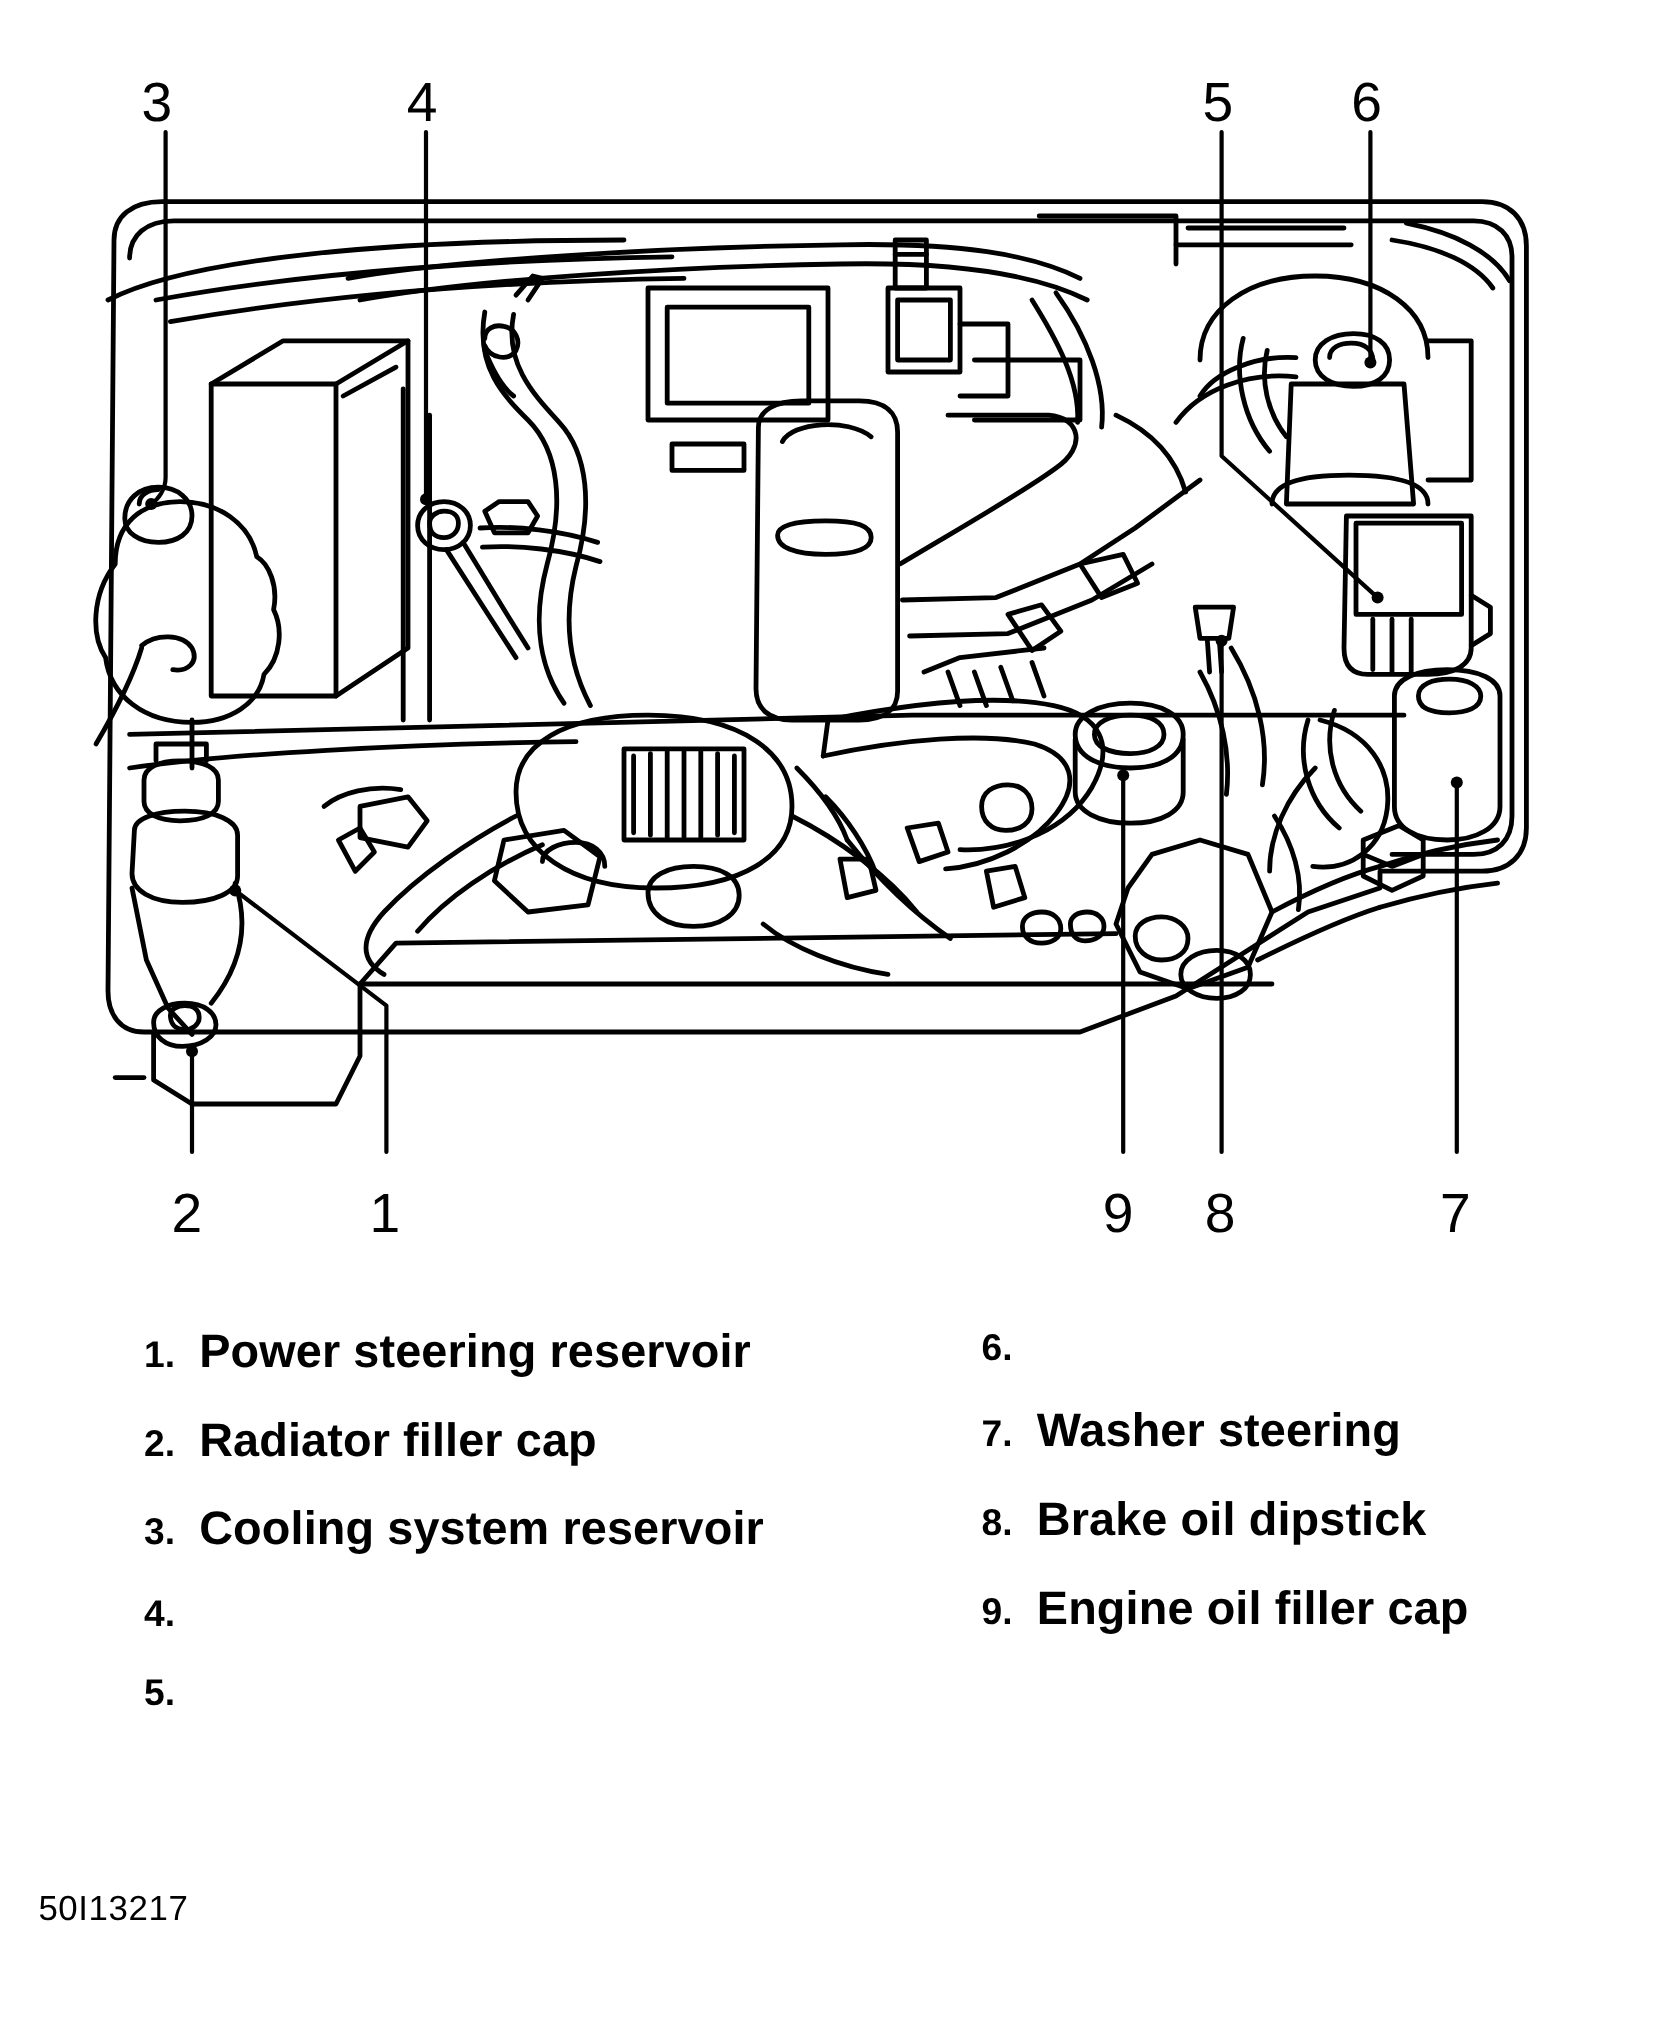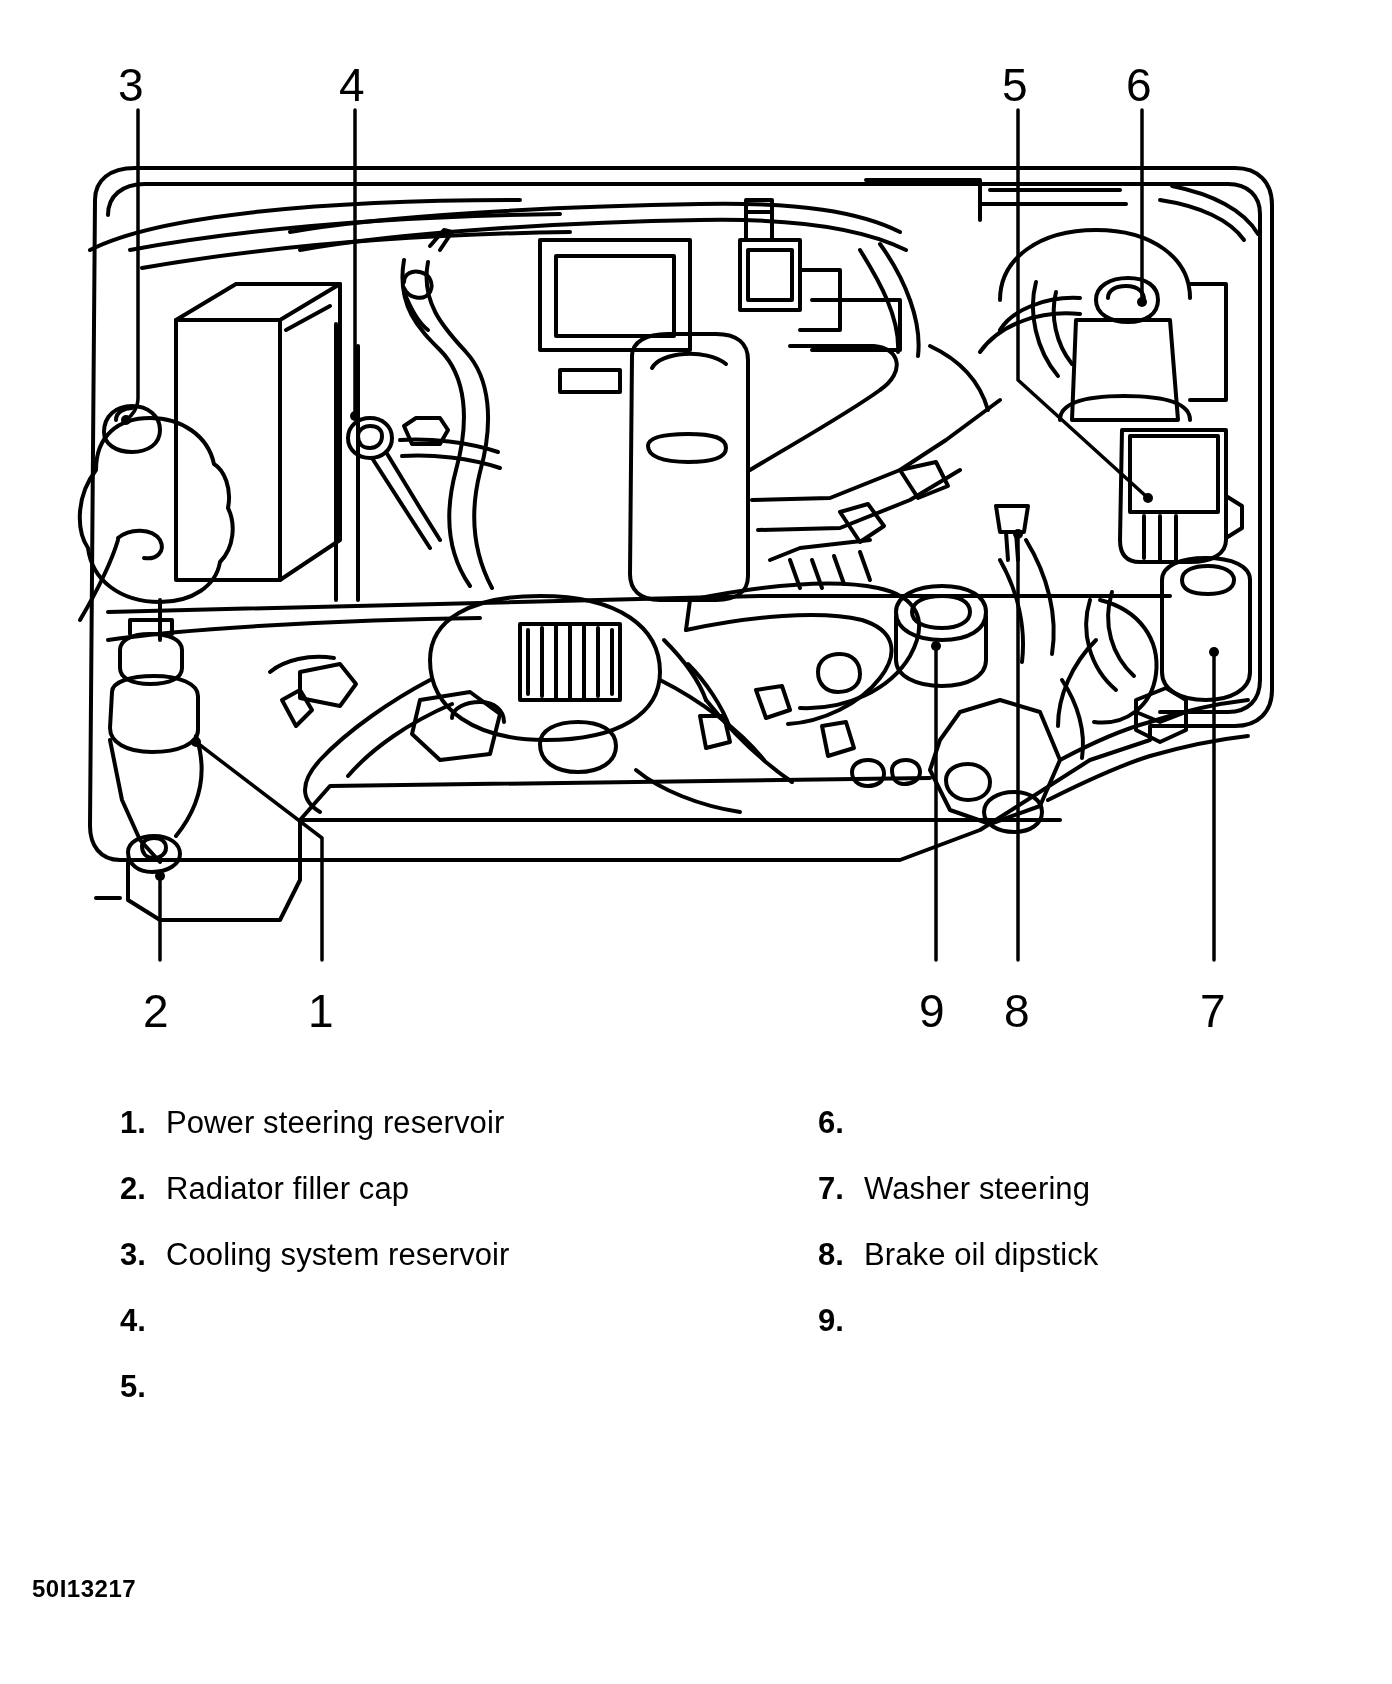--- a/index.html
+++ b/index.html
@@ -52,31 +52,30 @@
     margin-bottom: 30px;
   }
   .legend-num {
     width: 46px;
     flex: 0 0 46px;
     font-size: 31px;
     font-weight: bold;
     text-align: left;
   }
   .legend-text {
-    font-size: 31px;
-    font-weight: 400;
+    font-size: 39px;
+    font-weight: 700;
     letter-spacing: 0.1px;
   }
   #footer-code {
     position: absolute;
     left: 32px;
     top: 1575px;
-    font-size: 24px;
+    font-size: 29px;
     letter-spacing: 0.5px;
-    font-weight: bold;
   }
 </style>
 </head>
 <body>
 
 <div id="diagram-wrap">
   <svg width="1392" height="1100" viewBox="0 0 1392 1100" xmlns="http://www.w3.org/2000/svg">
     <g fill="none" stroke="#000" stroke-width="4" stroke-linejoin="round" stroke-linecap="round">
 
       <path d="M95 200 C 95 180, 110 168, 135 168 L 1235 168 C 1258 168, 1272 182, 1272 205
@@ -339,17 +338,18 @@
     <div class="legend-item">
       <span class="legend-num">7.</span>
       <span class="legend-text">Washer steering</span>
     </div>
     <div class="legend-item">
       <span class="legend-num">8.</span>
       <span class="legend-text">Brake oil dipstick</span>
     </div>
     <div class="legend-item">
       <span class="legend-num">9.</span>
+      <span class="legend-text">Engine oil filler cap</span>
     </div>
   </div>
 </div>
 
 <div id="footer-code">50I13217</div>
 
 </body></html>

